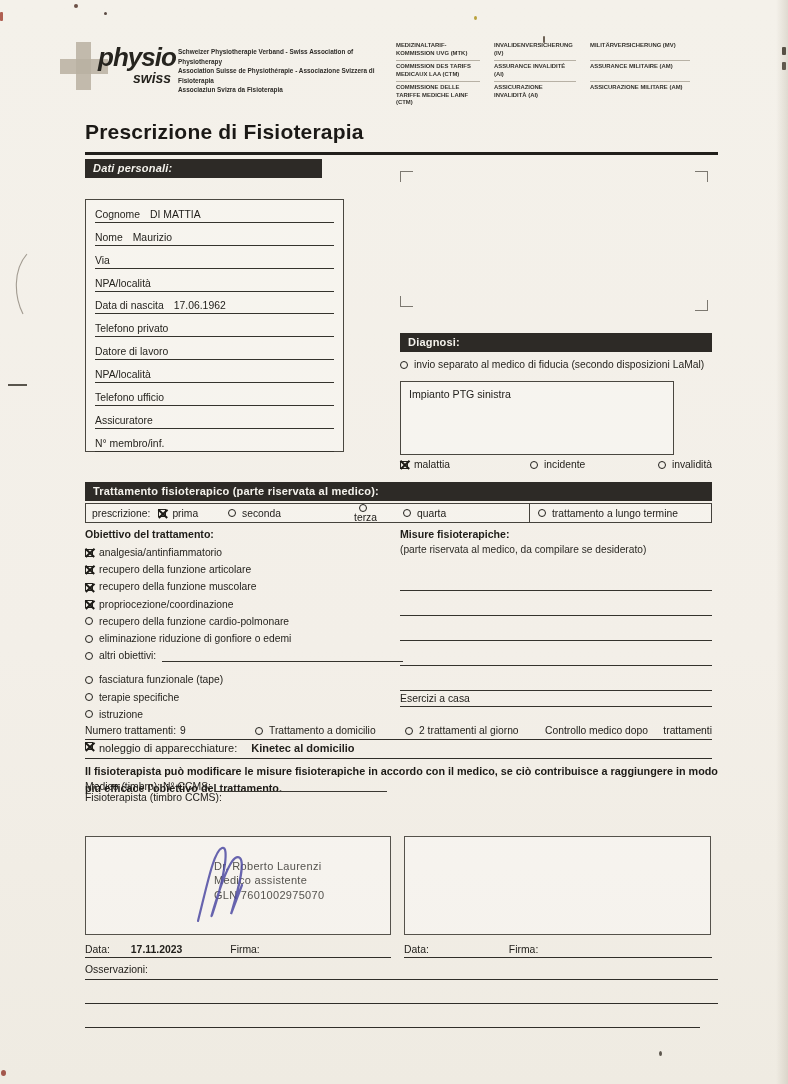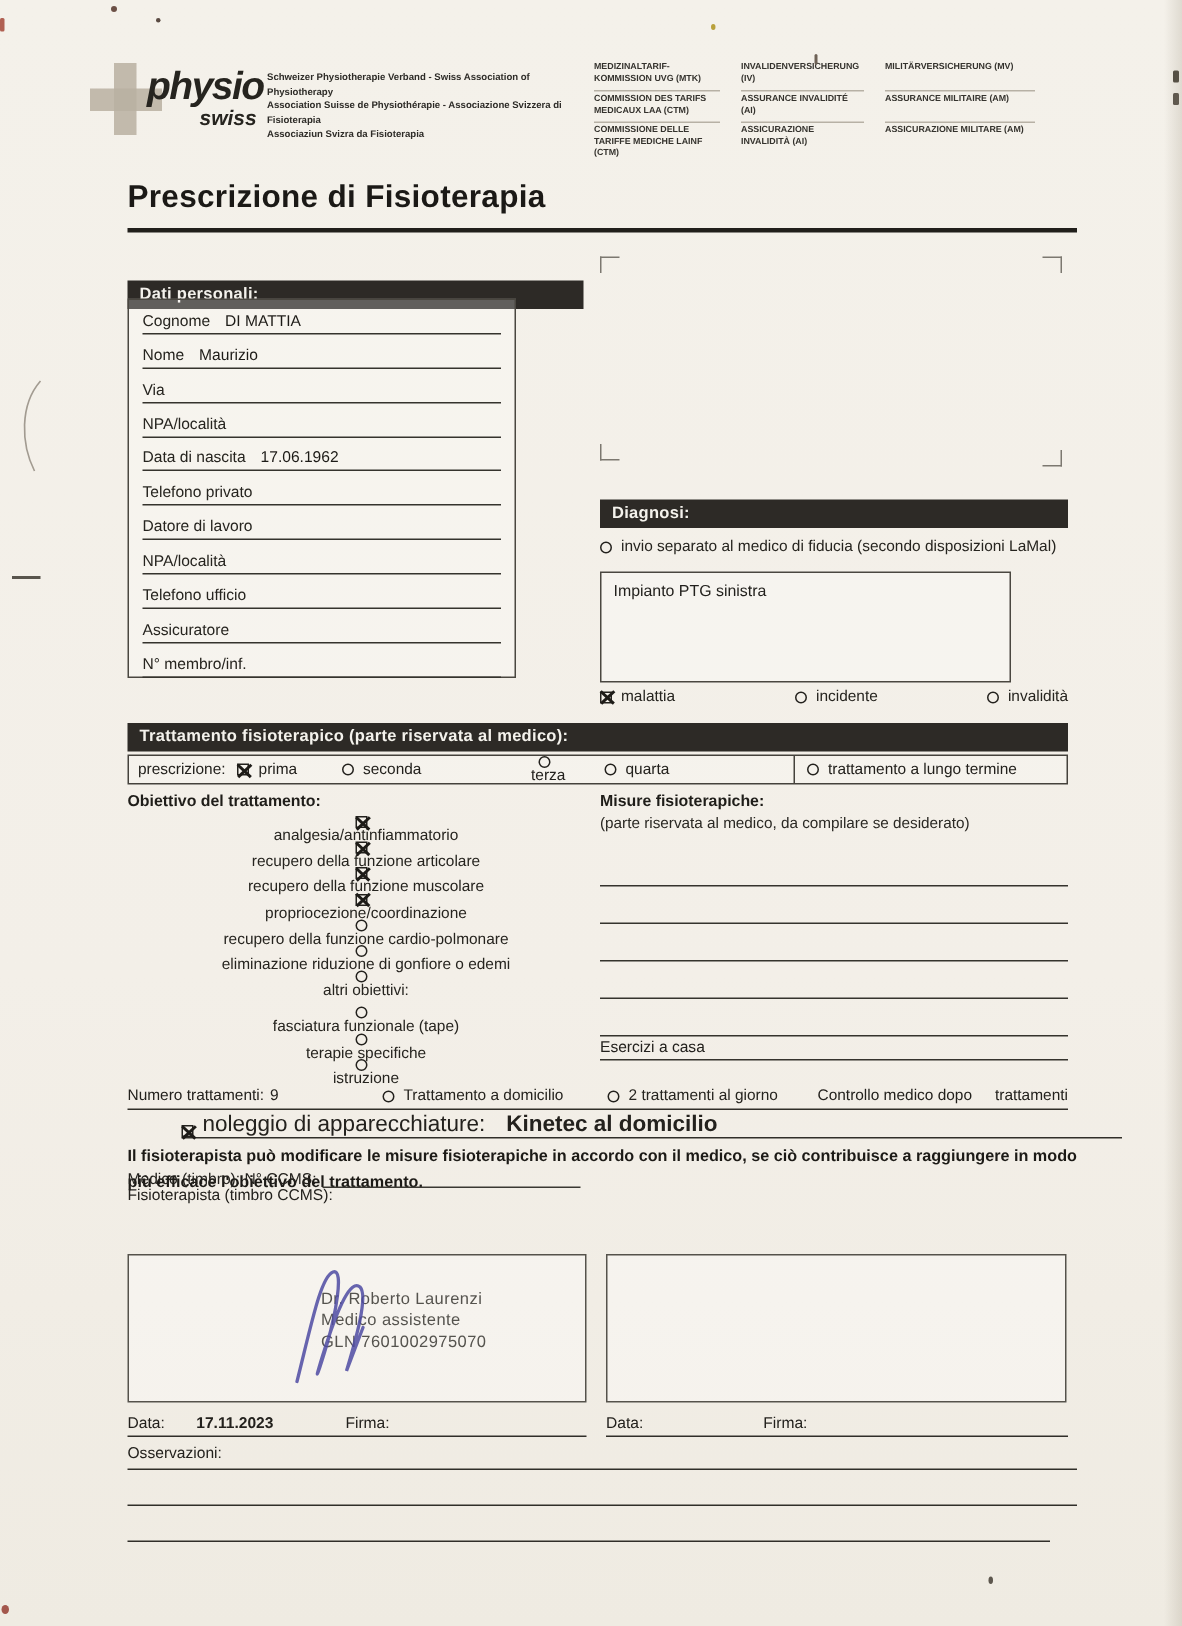--- a/index.html
+++ b/index.html
@@ -57,31 +57,31 @@
   .lamal { position:absolute; left:400px; top:359px;}
   .dgbox { position:absolute; left:400px; top:381px; width:274px; height:74px; border:1px solid #4a4740; background:rgba(255,255,255,.3); padding:6px 8px; font-size:10.6px; font-weight:500;}
   .dtypes { position:absolute; left:400px; top:459px; width:312px; display:flex; align-items:center;}
 
   
   .tbar { position:absolute; left:85px; top:482px; width:627px;}
   .presc { position:absolute; left:85px; top:503px; width:627px; height:20px; border:1px solid #45423c; display:flex; align-items:center; background:rgba(255,255,255,.2);}
   .presc .cell { display:flex; align-items:center; font-size:10.3px;}
   .objcol { position:absolute; left:85px; top:528px; width:318px;}
   .colhead { font-size:10.6px; font-weight:700; color:#1f1d19; margin-bottom:4px;}
-  .objcol .opt { height:17.2px;flex-direction:column;}
+  .objcol .opt { height:17.2px;}
   .write-line { flex:1; border-bottom:1px solid #35332d; height:12px; margin-left:6px;}
   .gap8 { height:7px; }
   .mescol { position:absolute; left:400px; top:528px; width:312px;}
   .mesnote { font-size:10.2px; color:#2a2823; margin-top:2px;}
   .mline { height:25px; border-bottom:1.2px solid #35332d;}
   .mline-first { margin-top:11px;}
   .mtext { height:16px; border-bottom:1.2px solid #35332d; font-size:10.4px; font-weight:500; padding-top:2px;}
 
   .numrow { position:absolute; left:85px; top:722px; width:627px; height:18px; display:flex; align-items:center; border-bottom:1.2px solid #302e29; font-size:10.3px;}
-  .rentrow { position:absolute; left:85px; top:742px; width:627px; height:17px; display:flex; align-items:flex-end; border-bottom:1.2px solid #302e29; font-size:15px;margin-left:36px;}
+  .rentrow { position:absolute; left:85px; top:742px; width:627px; height:17px; display:flex; align-items:flex-start; border-bottom:1.2px solid #302e29; font-size:11px;}
 
   .note { position:absolute; left:85px; top:763px; width:640px; font-size:10.8px; font-weight:700; line-height:1.55; color:#1c1a16;}
 
   .sigrow { position:absolute; left:85px; top:780px; width:627px; display:flex; font-size:10.4px;flex-direction:column;}
   .ccms-line { width:172px; border-bottom:1px solid #3a3832; height:12px; margin-left:4px;}
   .stampbox { position:absolute; top:836px; height:99px; border:1px solid #55524b; background:rgba(255,255,255,.35);}
   .stamp-text { position:absolute; left:128px; top:22px; font-size:11px; color:#55534e; line-height:1.3; letter-spacing:.3px;}
   .daterow { position:absolute; top:941px; height:17px; display:flex; align-items:center; border-bottom:1.2px solid #302e29; font-size:10.4px;justify-content:center;}
   .obs-label-row { position:absolute; left:85px; top:964px; width:633px; height:16px; border-bottom:1.2px solid #302e29; font-size:10.4px;}
   .obs-line { position:absolute; left:85px; height:24px; border-bottom:1.2px solid #302e29;}
@@ -125,21 +125,21 @@
       <div class="hsep"></div>
       <div class="hcell">ASSURANCE MILITAIRE (AM)</div>
       <div class="hsep"></div>
       <div class="hcell">ASSICURAZIONE MILITARE (AM)</div>
     </div>
   </div>
 
   <div class="title">Prescrizione di Fisioterapia</div>
   <div class="title-rule"></div>
 
-  <div class="abs bar" style="left:85px; top:187px; width:304px;">Dati personali:</div>
+  <div class="abs bar" style="left:85px; top:159px; width:237px;font-style:italic;">Dati personali:</div>
   <div class="pbox">
     <div class="pfield">
       <span class="flabel">Cognome</span>
       <span class="fvalue">DI MATTIA</span>
     </div>
     <div class="pfield">
       <span class="flabel">Nome</span>
       <span class="fvalue">Maurizio</span>
     </div>
     <div class="pfield">

